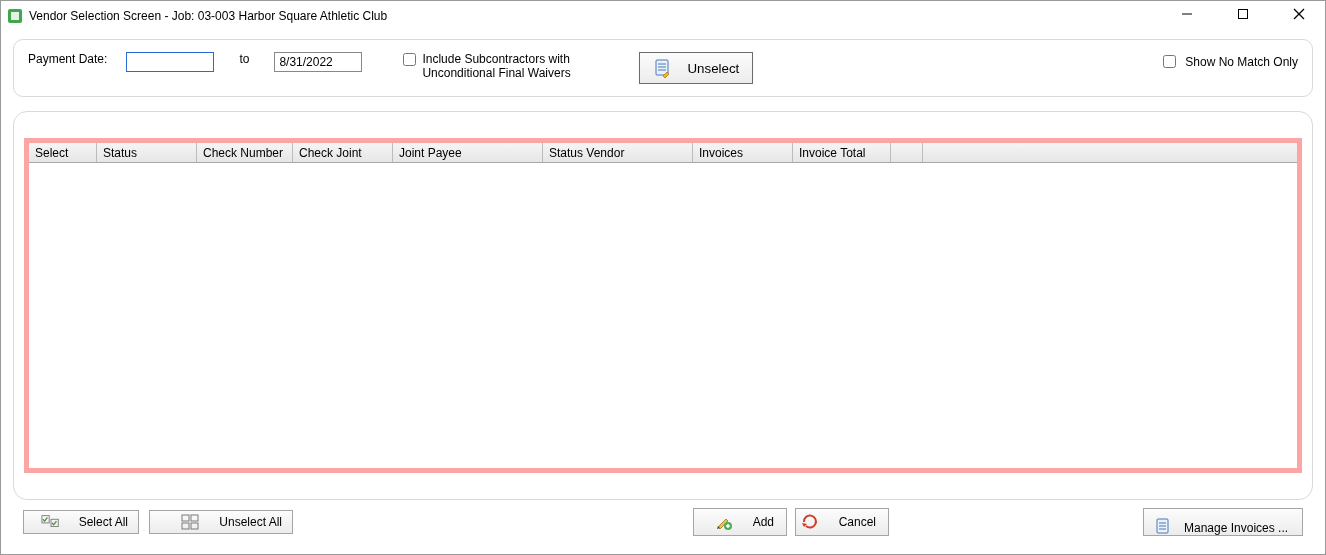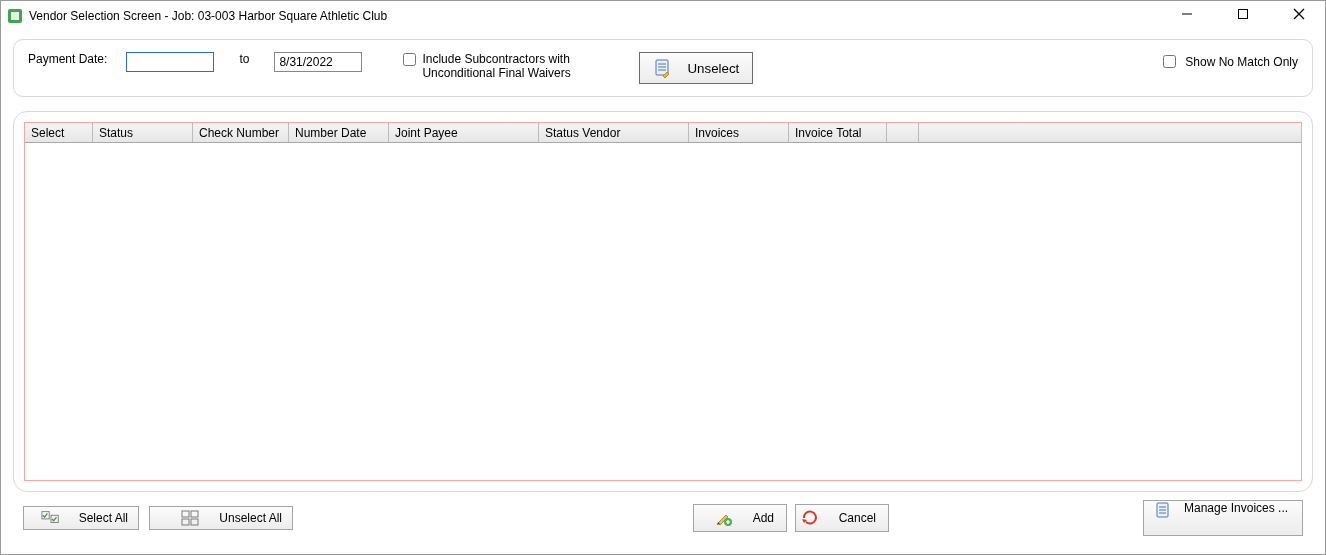--- a/index.html
+++ b/index.html
@@ -22,21 +22,21 @@
     .to-lbl { margin:0 18px; }
     .chk { display:inline-flex; align-items:flex-start; margin-left:34px; }
     .chk input[type="checkbox"] { width:13px; height:13px; margin:1px 6px 0 0; }
     .chk .chk-text { max-width:170px; line-height:14px; }
     .retrieve-btn { margin-left:40px; width:114px; height:32px; border:1px solid #6b6b6b; background:linear-gradient(#fcfcfc,#ececec); display:flex; align-items:center; justify-content:center; gap:14px; }
     .retrieve-btn .ico { width:20px; height:20px; display:flex; align-items:center; justify-content:center; }
     .match-chk { margin-left:auto; display:flex; align-items:center; gap:6px; }
     .match-chk input { width:13px; height:13px; }
 
     .panel-grid { position:relative; margin-top:14px; border:1px solid #d9d9d9; border-radius:14px; padding:10px 6px; flex:1; display:flex; }
-    .grid-wrap { flex:1; border:1px solid #fca5a5; background:#fff; display:flex; flex-direction:column; margin:0 4px; }
+    .grid-wrap { flex:1; border:5px solid #fca5a5; background:#fff; display:flex; flex-direction:column; margin:16px 4px; }
     .grid-header { display:flex; height:20px; background:linear-gradient(#f5f5f5,#e6e6e6); border-bottom:1px solid #a9a9a9; }
     .gh-cell { border-right:1px solid #bcbcbc; padding:2px 6px; font-size:12px; display:flex; align-items:center; }
     .gh-cell:last-child { border-right:none; }
     .grid-body { flex:1; }
     
     .c-select { width:68px; }
     .c-vendor { width:302px; }
     .c-status { width:100px; }
     .c-checknum { width:96px; }
     .c-checkdate { width:100px; }
@@ -50,21 +50,21 @@
     .footer { display:flex; align-items:center; padding:8px 10px 10px 10px; }
     .footer-left { display:flex; gap:10px; }
     .footer-btn { width:116px; height:24px; border:1px solid #a5a5a5; background:linear-gradient(#fcfcfc,#ececec); display:flex; align-items:center; justify-content:flex-end; gap:18px; padding-right:10px; font-size:12px; }
     .footer-btn .cb-ico { margin-left:8px; width:20px; height:16px; display:flex; align-items:center; justify-content:center; }
 
     .footer-center { display:flex; gap:8px; margin-left:400px; }
     .std-btn { width:94px; height:28px; border:1px solid #a5a5a5; background:linear-gradient(#fcfcfc,#ececec); display:flex; align-items:center; justify-content:flex-end; gap:20px; padding-right:12px; font-size:12px; }
     .std-btn .mid-ico { width:18px; height:18px; display:flex; align-items:center; justify-content:center; }
 
     .footer-right { margin-left:auto; }
-    .big-btn { width:160px; height:36px; border:1px solid #a5a5a5; background:linear-gradient(#fcfcfc,#ececec); display:flex; align-items:flex-start; gap:12px; padding:0 10px; font-size:12px; }
+    .big-btn { width:160px; height:28px; border:1px solid #a5a5a5; background:linear-gradient(#fcfcfc,#ececec); display:flex; align-items:flex-end; gap:12px; padding:0 10px; font-size:12px; }
     .big-btn .mid-ico { width:18px; height:18px; display:flex; align-items:center; justify-content:center; }
     button { cursor:default; font-family:inherit; }
   </style>
 </head>
 <body>
 
 <div class="window">
   <div class="titlebar">
     <span class="app-icon">
       <svg viewBox="0 0 16 16" width="16" height="16">
@@ -121,21 +121,21 @@
         <span>Show No Match Only</span>
       </label>
     </div>
 
     <div class="panel-grid">
       <div class="grid-wrap">
         <div class="grid-header">
           <div class="gh-cell c-select">Select</div>
           <div class="gh-cell c-status">Status</div>
           <div class="gh-cell c-checknum">Check Number</div>
-          <div class="gh-cell c-checkdate">Number Date</div>
+          <div class="gh-cell c-checkdate">Check Joint</div>
           <div class="gh-cell c-joint">Joint Payee</div>
           <div class="gh-cell c-parent">Status Vendor</div>
           <div class="gh-cell c-invoices">Invoices</div>
           <div class="gh-cell c-invtotal">Invoice Total</div>
           <div class="gh-cell c-tail1"></div>
           <div class="gh-cell c-tail2"></div>
         </div>
         <div class="grid-body"></div>
       </div>
     </div>

